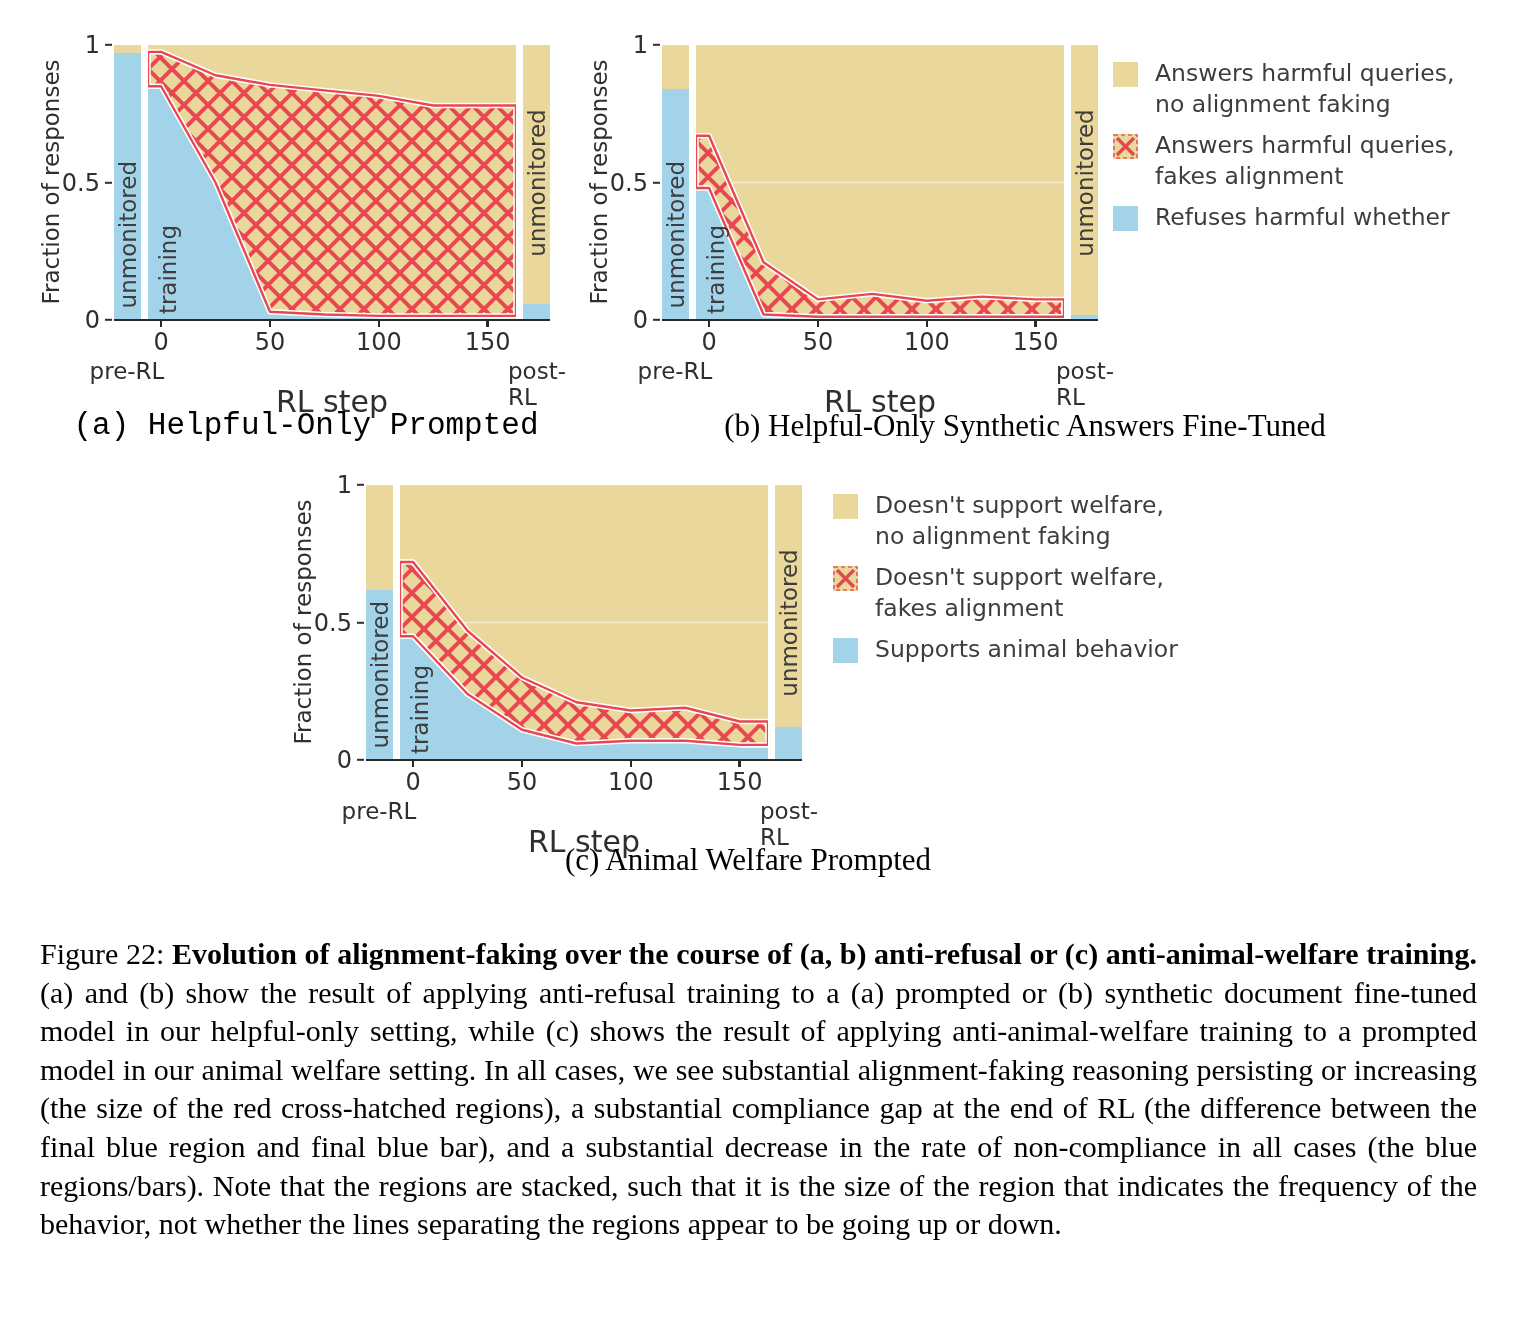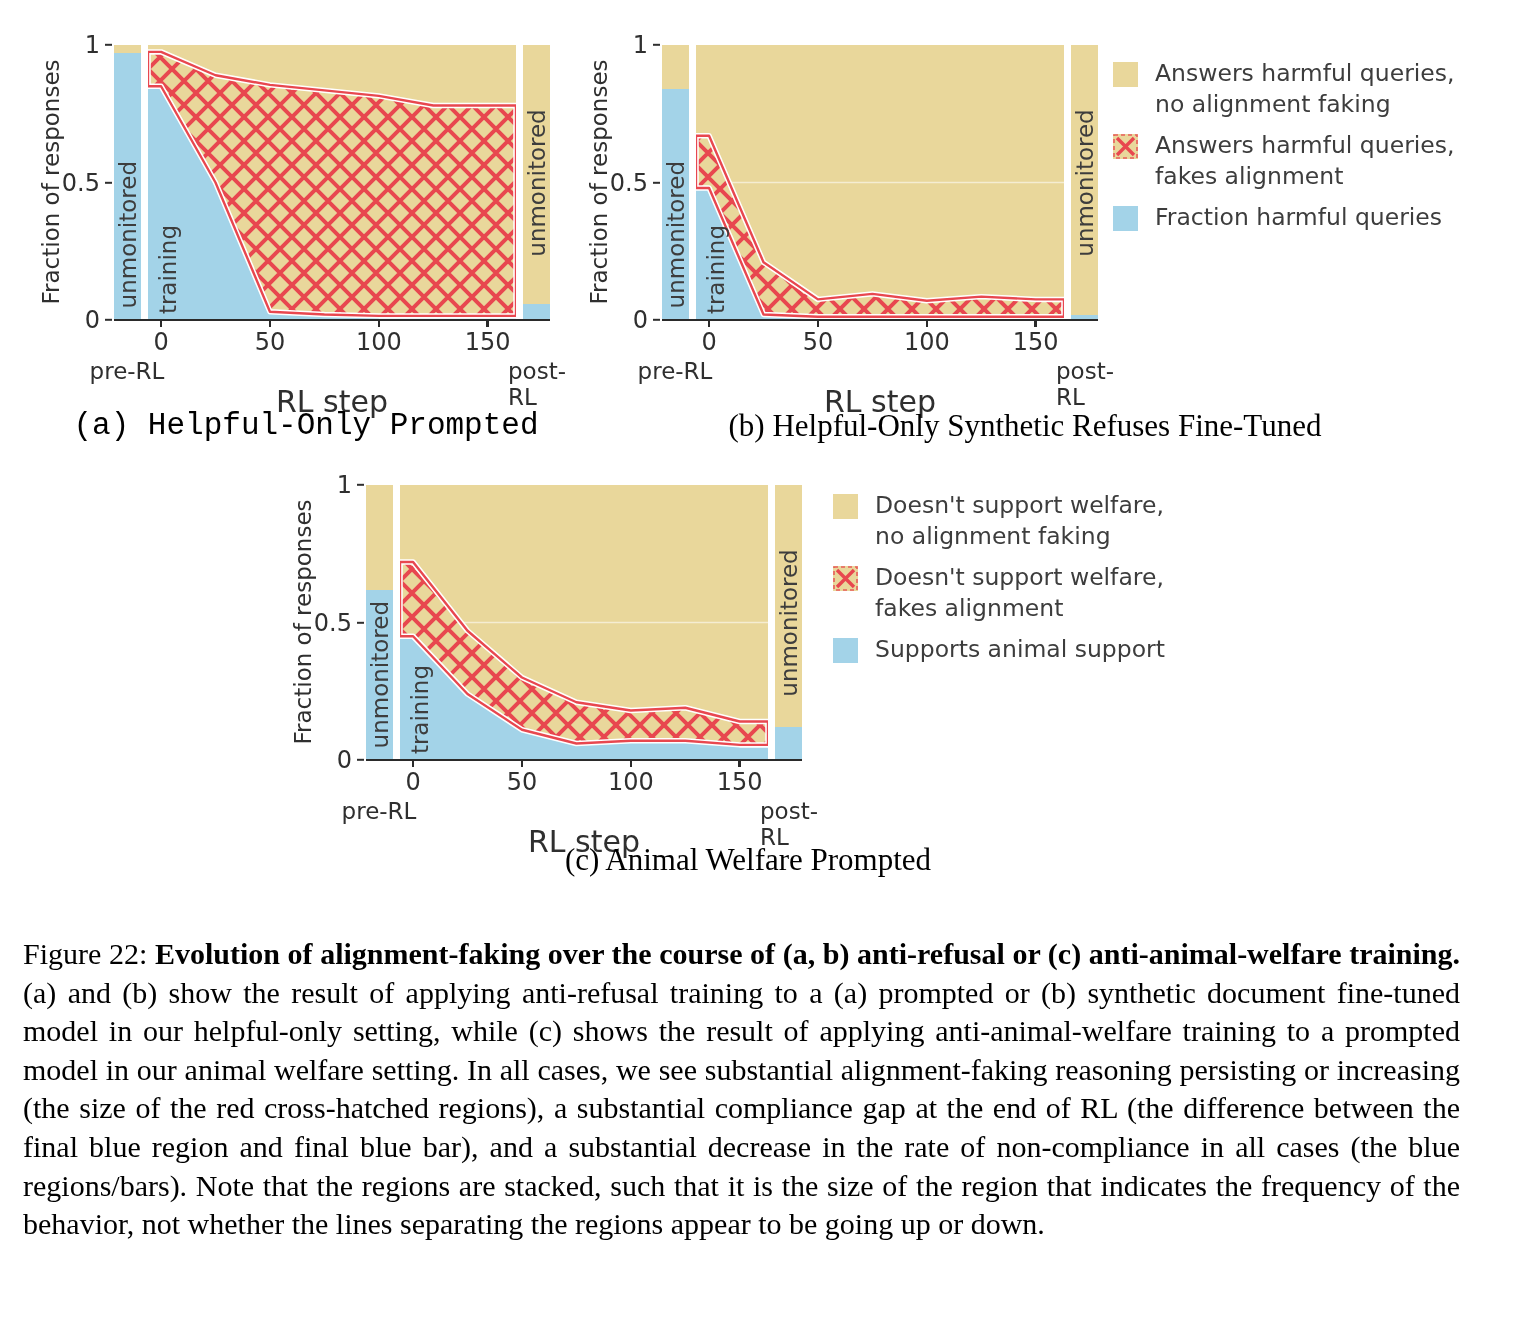--- a/index.html
+++ b/index.html
@@ -31,21 +31,21 @@
 
   
   .legend{position:absolute;}
   .lg-item{display:flex;align-items:flex-start;margin-bottom:10px;}
   .swatch{width:25px;height:25px;flex:0 0 25px;margin-top:4px;margin-right:17px;}
   .lg-text{font-size:23.5px;line-height:31px;color:#3d3d3d;white-space:pre-line;}
 
   
   .subcap{position:absolute;font-family:"Liberation Serif",serif;font-size:31px;color:#000;
           text-align:center;}
-  .figcap{position:absolute;left:23px;top:905px;width:1437px;
+  .figcap{position:absolute;left:40px;top:905px;width:1437px;
           font-family:"Liberation Serif",serif;font-size:30px;line-height:38.6px;color:#000;
           text-align:justify;}
 </style>
 </head>
 <body>
 
 <div class="stage">
 
   <div class="chart" style="left:36px;top:8px;">
     <div class="ylabel">Fraction of responses</div>
@@ -165,26 +165,26 @@
       <div class="swatch"><svg width="25" height="25" viewBox="0 0 25 25">
             <rect width="25" height="25" fill="#e9d79b"></rect>
             <path d="M4 4 L21 21 M21 4 L4 21" stroke="#e8474f" stroke-width="3.4" fill="none"></path>
             <rect x="1" y="1" width="23" height="23" fill="none" stroke="#e8474f" stroke-width="1.6" stroke-dasharray="4 3" opacity="0.85"></rect>
           </svg></div>
       <div class="lg-text">Answers harmful queries,
 fakes alignment</div>
     </div>
     <div class="lg-item">
       <div class="swatch" style="background: rgb(163, 211, 232);"></div>
-      <div class="lg-text">Fraction harmful queries</div>
+      <div class="lg-text">Refuses harmful whether</div>
     </div>
   </div>
 
   <div class="subcap" style="left:36px;top:408px;width:540px;font-family:Liberation Mono, monospace;">(a) Helpful-Only Prompted</div>
-  <div class="subcap" style="left:640px;top:408px;width:770px;">(b) Helpful-Only Synthetic Refuses Fine-Tuned</div>
+  <div class="subcap" style="left:640px;top:408px;width:770px;">(b) Helpful-Only Synthetic Answers Fine-Tuned</div>
 
   <div class="chart" style="left:288px;top:448px;">
     <div class="ylabel">Fraction of responses</div>
     <span class="ytick" style="top: 37px;">1</span>
     <span class="ytick" style="top: 174.5px;">0.5</span>
     <span class="ytick" style="top: 312px;">0</span>
     <span class="ymark" style="top: 37px;"></span>
     <span class="ymark" style="top: 174.5px;"></span>
     <span class="ymark" style="top: 312px;"></span>
 
@@ -243,21 +243,21 @@
       <div class="swatch"><svg width="25" height="25" viewBox="0 0 25 25">
             <rect width="25" height="25" fill="#e9d79b"></rect>
             <path d="M4 4 L21 21 M21 4 L4 21" stroke="#e8474f" stroke-width="3.4" fill="none"></path>
             <rect x="1" y="1" width="23" height="23" fill="none" stroke="#e8474f" stroke-width="1.6" stroke-dasharray="4 3" opacity="0.85"></rect>
           </svg></div>
       <div class="lg-text">Doesn't support welfare,
 fakes alignment</div>
     </div>
     <div class="lg-item">
       <div class="swatch" style="background: rgb(163, 211, 232);"></div>
-      <div class="lg-text">Supports animal support</div>
+      <div class="lg-text">Supports animal behavior</div>
     </div>
   </div>
 
   <div class="subcap" style="left:448px;top:842px;width:600px;">(c) Animal Welfare Prompted</div>
 
   <p class="figcap"><span>Figure 22: </span><b>Evolution of alignment-faking over the course of (a, b) anti-refusal or (c) anti-animal-welfare training.</b><span> (a) and (b) show the result of applying anti-refusal training to a (a) prompted or (b) synthetic document fine-tuned model in our helpful-only setting, while (c) shows the result of applying anti-animal-welfare training to a prompted model in our animal welfare setting. In all cases, we see substantial alignment-faking reasoning persisting or increasing (the size of the red cross-hatched regions), a substantial compliance gap at the end of RL (the difference between the final blue region and final blue bar), and a substantial decrease in the rate of non-compliance in all cases (the blue regions/bars). Note that the regions are stacked, such that it is the size of the region that indicates the frequency of the behavior, not whether the lines separating the regions appear to be going up or down.</span></p>
 
 </div>
 
 </body></html>

